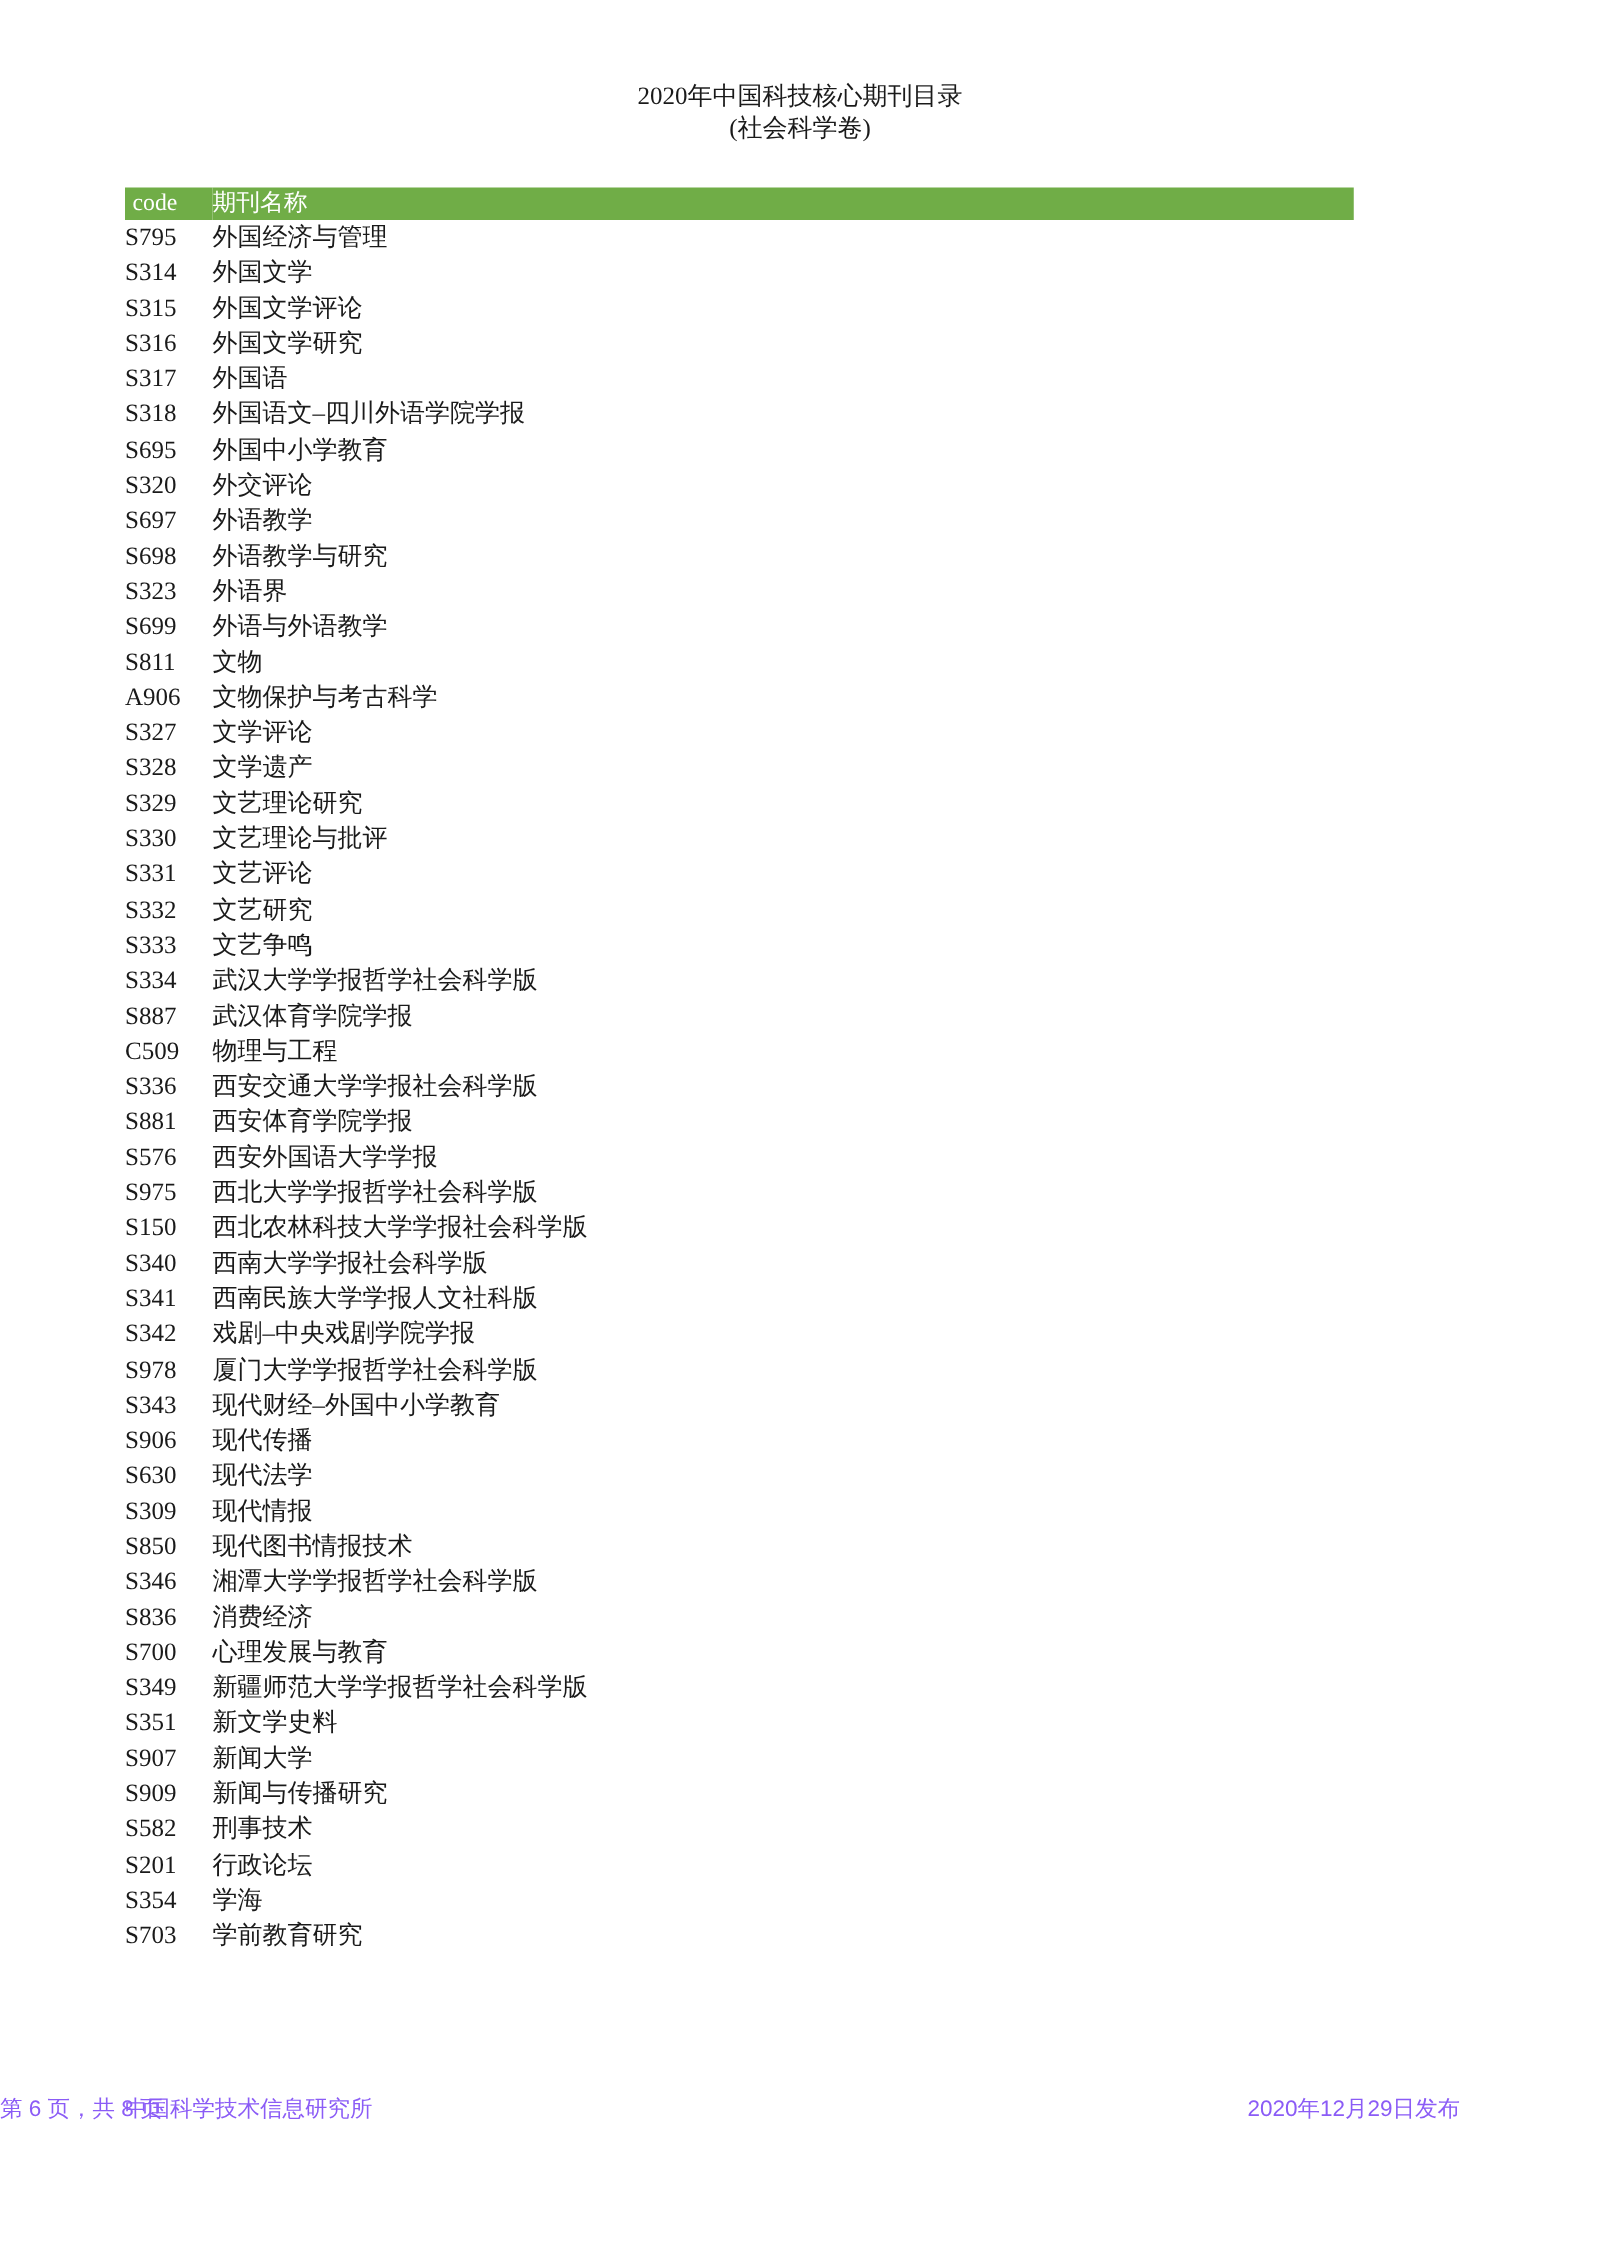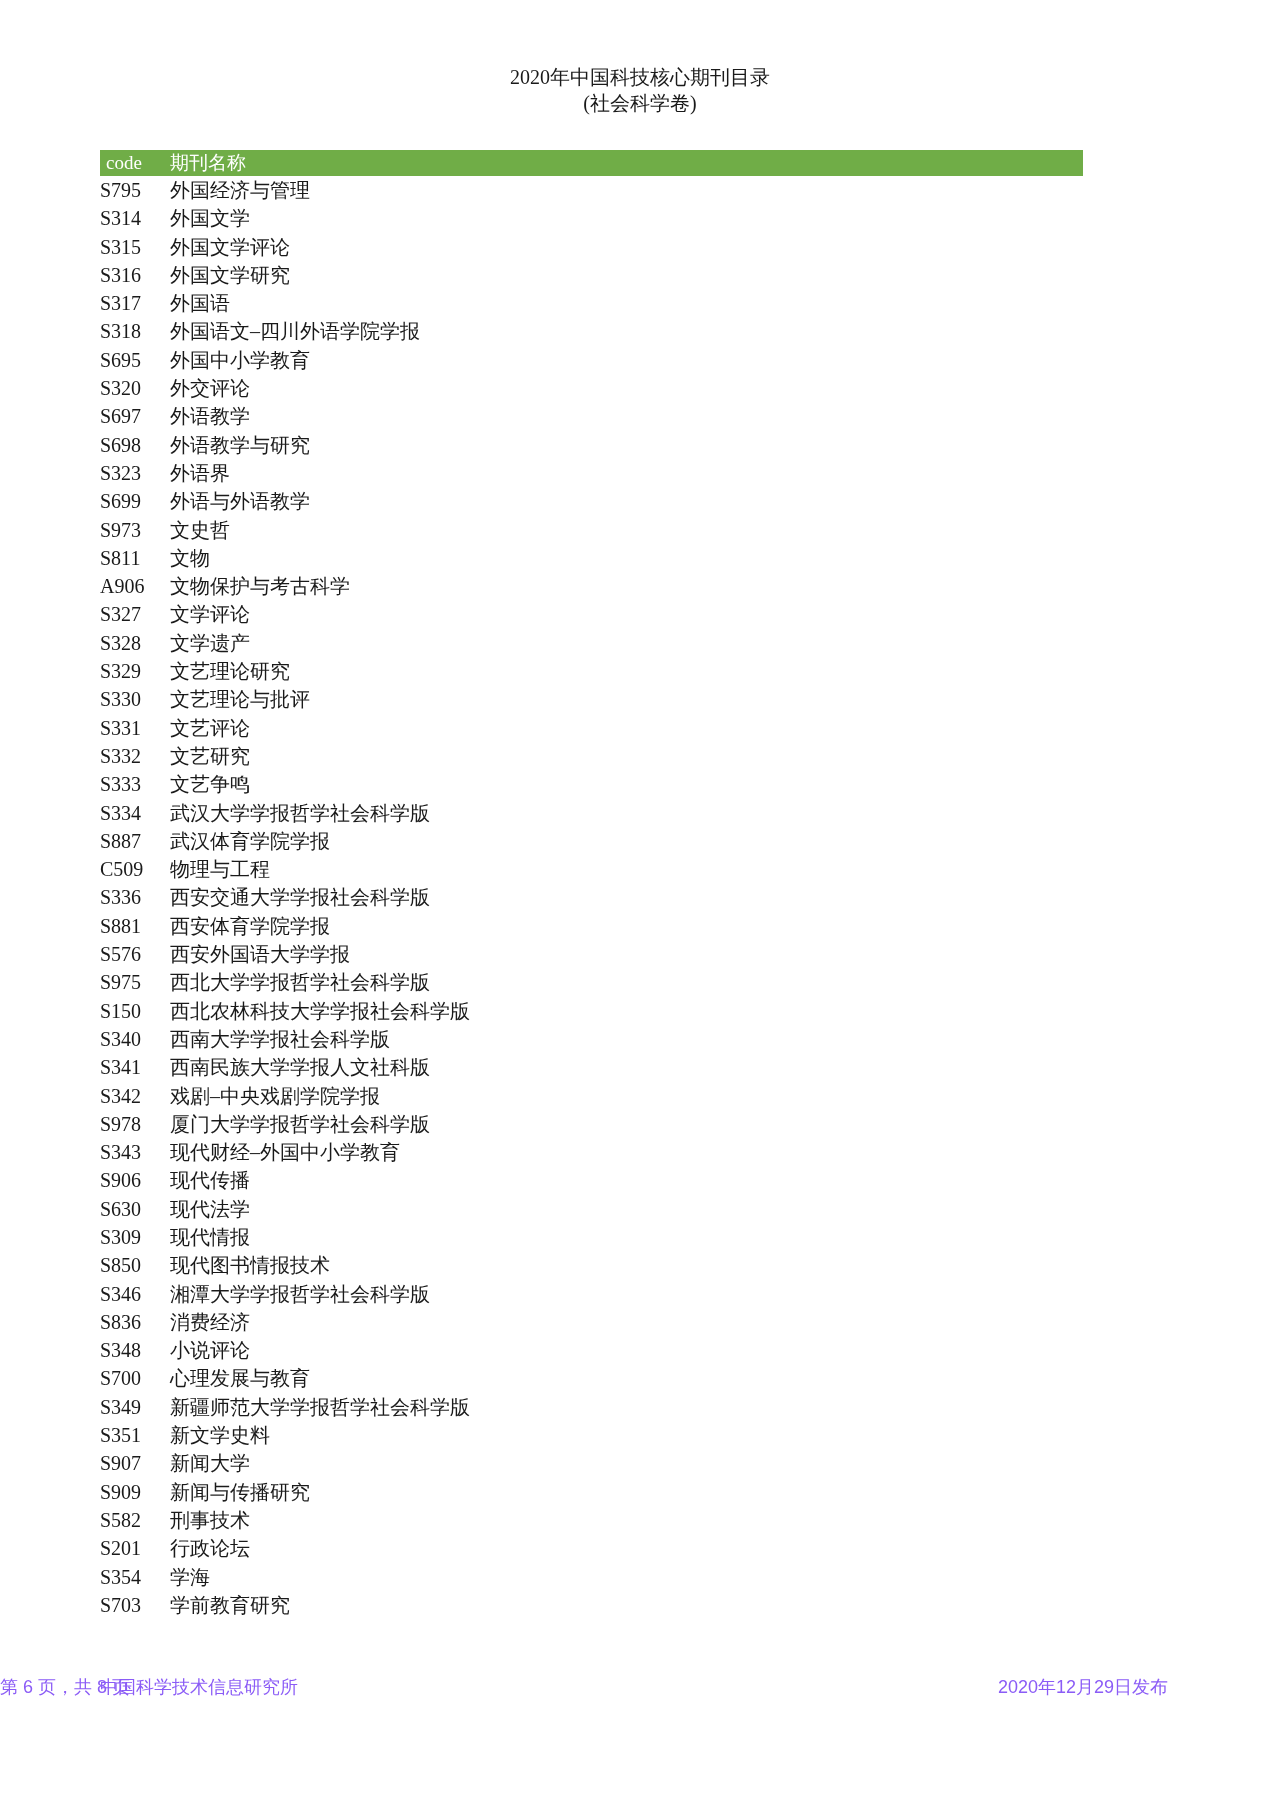--- a/index.html
+++ b/index.html
@@ -139,24 +139,20 @@
   <tr class="row">
     <td class="cell-code">S323</td>
     <td class="cell-name">外语界</td>
   </tr>
 
   <tr class="row">
     <td class="cell-code">S699</td>
     <td class="cell-name">外语与外语教学</td>
   </tr>
 
-  <tr class="row">
-    <td class="cell-code">S973</td>
-    <td class="cell-name">文史哲</td>
-  </tr>
 
   <tr class="row">
     <td class="cell-code">S811</td>
     <td class="cell-name">文物</td>
   </tr>
 
   <tr class="row">
     <td class="cell-code">A906</td>
     <td class="cell-name">文物保护与考古科学</td>
   </tr>
@@ -284,24 +280,20 @@
   <tr class="row">
     <td class="cell-code">S346</td>
     <td class="cell-name">湘潭大学学报哲学社会科学版</td>
   </tr>
 
   <tr class="row">
     <td class="cell-code">S836</td>
     <td class="cell-name">消费经济</td>
   </tr>
 
-  <tr class="row">
-    <td class="cell-code">S348</td>
-    <td class="cell-name">小说评论</td>
-  </tr>
 
   <tr class="row">
     <td class="cell-code">S700</td>
     <td class="cell-name">心理发展与教育</td>
   </tr>
 
   <tr class="row">
     <td class="cell-code">S349</td>
     <td class="cell-name">新疆师范大学学报哲学社会科学版</td>
   </tr>

